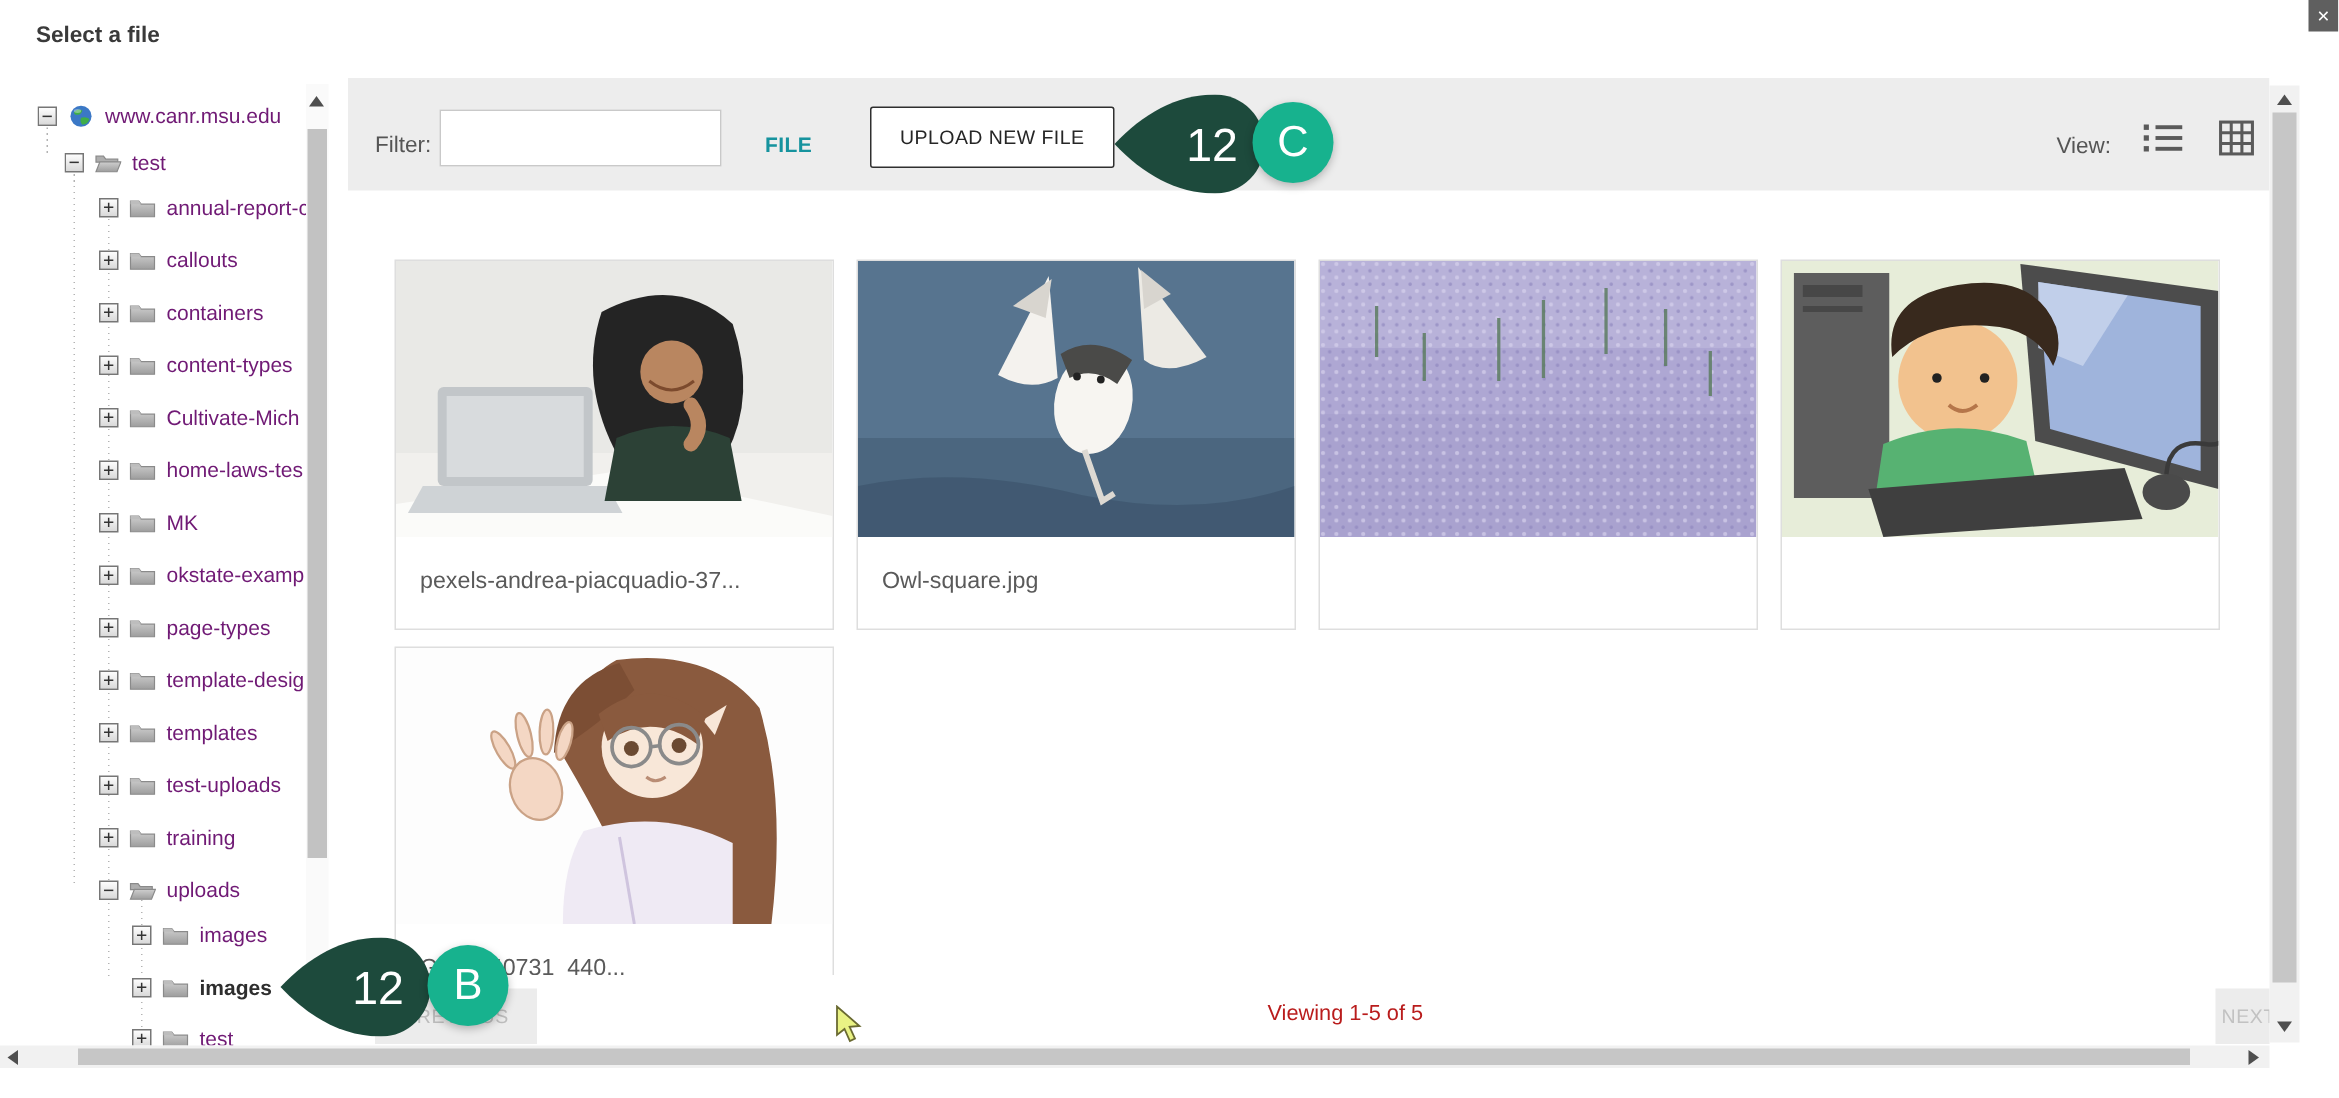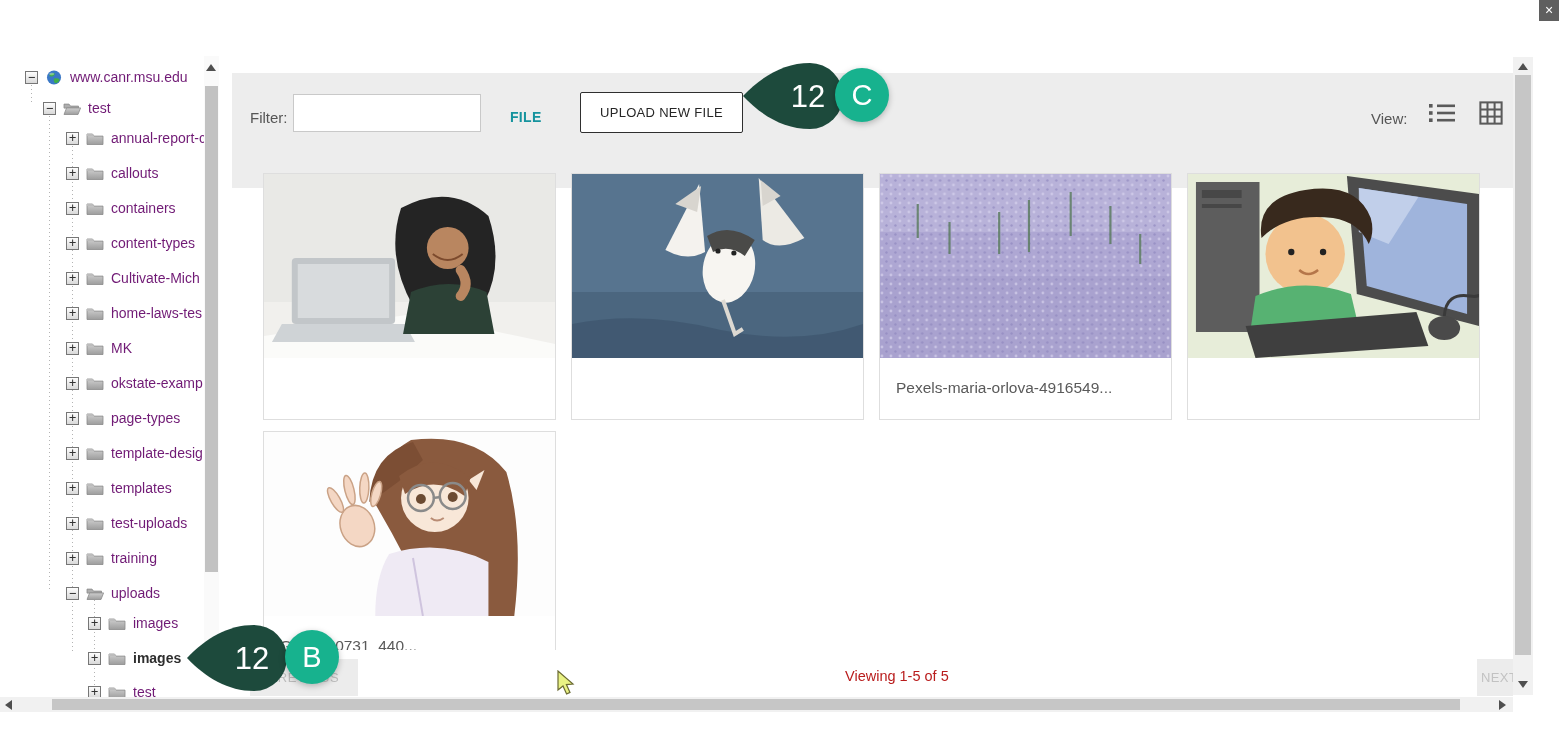--- a/index.html
+++ b/index.html
@@ -26,21 +26,21 @@
   .tree-scroll{position:absolute;left:204px;top:4px;width:15px;height:588px;background:#fafafa;}
   .tree-scroll .thumb{position:absolute;left:1px;top:30px;width:13px;height:486px;background:#c2c2c2;}
   .tri{width:0;height:0;position:absolute;}
   .tri-up{border-left:5px solid transparent;border-right:5px solid transparent;border-bottom:7px solid #4f4f4f;}
   .tri-down{border-left:5px solid transparent;border-right:5px solid transparent;border-top:7px solid #4f4f4f;}
   .tri-left{border-top:5px solid transparent;border-bottom:5px solid transparent;border-right:7px solid #4f4f4f;}
   .tri-right{border-top:5px solid transparent;border-bottom:5px solid transparent;border-left:7px solid #4f4f4f;}
 
   
   .main-panel{position:absolute;left:232px;top:52px;width:1281px;height:645px;background:#fff;overflow:hidden;z-index:1;}
-  .toolbar{position:absolute;left:0;top:21px;width:1281px;height:115px;background:#ededed;}
+  .toolbar{position:absolute;left:0;top:0;width:1281px;height:75px;background:#ededed;}
   .filter-label{position:absolute;left:18px;top:36px;font-size:15px;color:#555;}
   .filter-input{position:absolute;left:61px;top:21px;width:188px;height:38px;box-sizing:border-box;
                 border:1px solid #c9c9c9;background:#fff;font-size:14px;padding:0 8px;outline:none;}
   .clear-link{position:absolute;left:278px;top:36px;font-size:14px;font-weight:600;color:#16939e;
               letter-spacing:.3px;cursor:pointer;}
   .upload-btn{position:absolute;left:348px;top:19px;height:41px;padding:0 19px;background:#fff;
               border:1.5px solid #2f2f2f;border-radius:2px;font-size:13px;font-weight:500;color:#262626;
               letter-spacing:.3px;cursor:pointer;font-family:"Liberation Sans",sans-serif;}
   .view-label{position:absolute;left:1139px;top:37px;font-size:15px;color:#555;}
   .view-ic{position:absolute;top:28px;width:28px;height:26px;cursor:pointer;display:inline-flex;}
@@ -83,20 +83,23 @@
   <defs>
     <linearGradient id="fgrad" x1="0" y1="0" x2="0" y2="1">
       <stop offset="0" stop-color="#cfcfcf"></stop>
         <stop offset="1" stop-color="#9d9d9d"></stop>
     </linearGradient>
   </defs>
 </svg>
 
 <div id="stage">
 
+  <div class="dlg-header">
+    <span class="dlg-title">Select a file</span>
+  </div>
   <div class="close-btn">
     <span>×</span>
   </div>
 
   <div class="tree-panel">
     <div id="tree-lines">
         <div class="tree-line" style="left: 31px; top: 33px; height: 18px;"></div>
         <div class="tree-line" style="left: 49px; top: 64px; height: 474px;"></div>
         <div class="tree-line" style="left: 72px; top: 90px; height: 509px;"></div>
         <div class="tree-line" style="left: 94px; top: 548px; height: 86px;"></div>
@@ -342,38 +345,40 @@
               <rect x="28" y="84" width="104" height="66" rx="4" fill="#c2c6c9"></rect>
               <rect x="34" y="90" width="92" height="54" fill="#d8dbdd"></rect>
               <path d="M18,150 L142,150 L152,168 L8,168 Z" fill="#cfd3d6"></path>
               <path d="M138,34 q50,-26 88,8 q16,48 -4,86 l-72,4 q-28,-50 -12,-98" fill="#242424"></path>
               <circle cx="185" cy="74" r="21" fill="#b98660"></circle>
               <path d="M170,80 q15,12 30,0" stroke="#7c4a2d" stroke-width="2" fill="none"></path>
               <path d="M148,118 q38,-16 76,0 l8,42 l-92,0 Z" fill="#2c4136"></path>
               <path d="M198,96 q10,14 0,26" stroke="#b98660" stroke-width="10" fill="none" stroke-linecap="round"></path>
             </svg>
           </div>
+          <div class="card-label">pexels-andrea-piacquadio-37...</div>
         </div>
         <div class="card">
           <div class="thumb">
             <svg viewBox="0 0 293 184" preserveAspectRatio="none">
               <rect width="293" height="184" fill="#57748f"></rect>
               <rect y="118" width="293" height="66" fill="#4b667f"></rect>
               <path d="M0,150 q70,-14 150,6 q80,16 143,-6 l0,34 l-293,0 Z" fill="#3e566d" opacity=".75"></path>
               <path d="M128,10 L94,76 q22,12 40,2 Z" fill="#f4f2ee"></path>
               <path d="M188,4 L234,64 q-26,14 -42,2 Z" fill="#eceae4"></path>
               <path d="M104,30 l26,-18 l-4,26 Z" fill="#d8d5cf"></path>
               <path d="M210,22 l-20,-16 l2,26 Z" fill="#d8d5cf"></path>
               <ellipse cx="158" cy="94" rx="26" ry="35" fill="#f7f5f1" transform="rotate(12 158 94)"></ellipse>
               <path d="M136,62 q22,-14 48,4 l-10,16 q-16,-12 -32,-4 Z" fill="#4a4a48"></path>
               <circle cx="147" cy="77" r="2.6" fill="#222"></circle>
               <circle cx="163" cy="79" r="2.6" fill="#222"></circle>
               <path d="M152,126 l12,34 l8,-5" stroke="#ddd9d2" stroke-width="4" fill="none"></path>
             </svg>
           </div>
+          <div class="card-label">Owl-square.jpg</div>
         </div>
         <div class="card">
           <div class="thumb">
             <svg viewBox="0 0 293 184" preserveAspectRatio="none">
               <defs>
                 <pattern id="lvp" width="9" height="9" patternUnits="userSpaceOnUse">
                   <circle cx="2" cy="2" r="1.4" fill="#d9d4ee"></circle>
                   <circle cx="6.5" cy="6.5" r="1.2" fill="#8d85bd"></circle>
                 </pattern>
               </defs>
@@ -385,21 +390,20 @@
                 <path d="M150,26 v52"></path>
                 <path d="M192,18 v44"></path>
                 <path d="M120,38 v42"></path>
                 <path d="M232,32 v38"></path>
                 <path d="M70,48 v32"></path>
                 <path d="M262,60 v30"></path>
                 <path d="M38,30 v34"></path>
               </g>
             </svg>
           </div>
-          <div class="card-label">Pexels-maria-orlova-4916549...</div>
         </div>
         <div class="card">
           <div class="thumb">
             <svg viewBox="0 0 293 184" preserveAspectRatio="none">
               <rect width="293" height="184" fill="#e7edd9"></rect>
               <rect x="8" y="8" width="64" height="150" fill="#5d5d5d"></rect>
               <rect x="14" y="16" width="40" height="8" fill="#474747"></rect>
               <rect x="14" y="30" width="40" height="4" fill="#474747"></rect>
               <polygon points="160,2 293,20 293,152 170,120" fill="#4c4c4c"></polygon>
               <polygon points="172,14 281,30 281,140 180,112" fill="#9fb4dc"></polygon>

